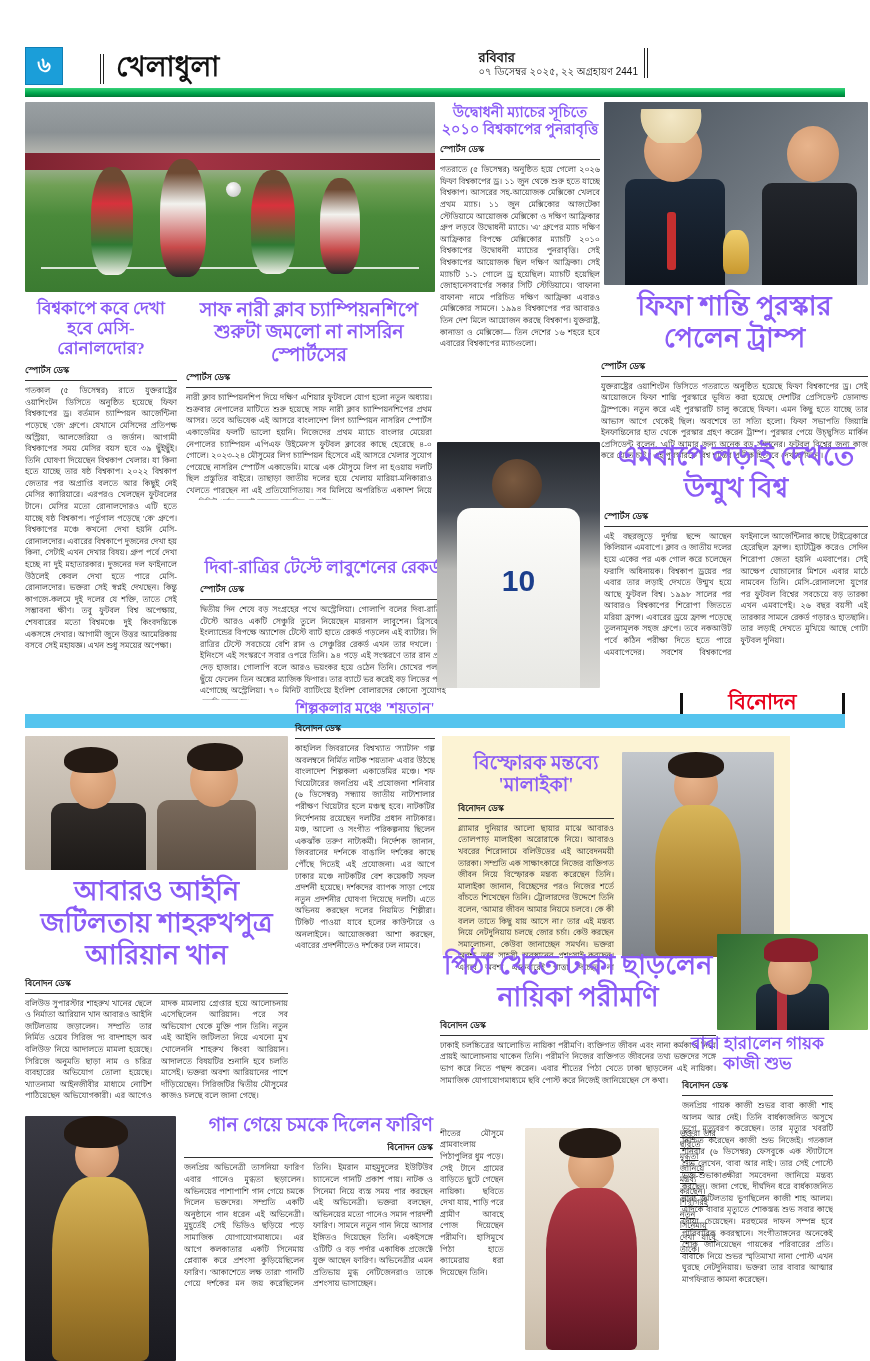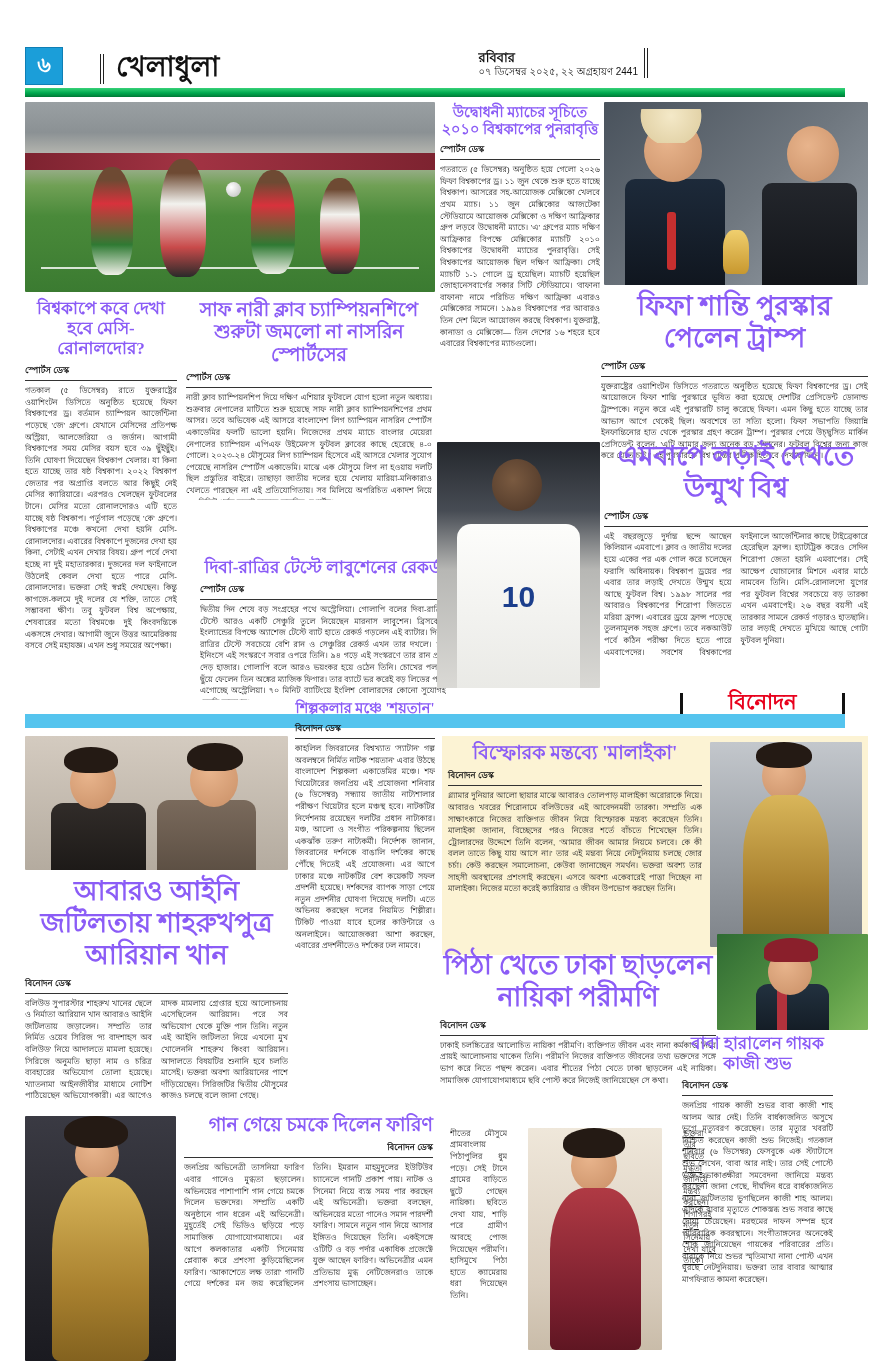--- a/index.html
+++ b/index.html
@@ -67,22 +67,22 @@
   .coat{background:linear-gradient(180deg,#22313f,#141d26);border-radius:12px 12px 0 0;}
   .scarf{background:#b3323c;}
   .ph-pori{background:linear-gradient(180deg,#efe7da,#d9cdbd 70%,#c9bca9);}
   .sari{background:linear-gradient(180deg,#b03a44,#7a1f2e 70%,#5f1622);border-radius:38% 38% 6px 6px;}
   .ph-farin{background:linear-gradient(180deg,#3a3a43,#232329 70%,#1a1a20);}
   
   .ent-label{right:25px;top:686px;width:165px;display:flex;align-items:center;justify-content:space-between;}
   .ent-label .bar{width:2.5px;height:22px;background:#111;}
   .ent-label span{color:#e8001c;font-weight:bold;font-size:21px;font-family:"Liberation Serif",serif;}
   .bluebar{left:25px;top:714px;width:820px;height:14px;background:#55c4ee;}
-  .malaika-box{left:442px;top:736px;width:426px;height:219px;background:#fcf3d4;box-sizing:border-box;
-               padding:6px;display:flex;gap:8px;position:absolute;}
+  .malaika-box{left:442px;top:736px;width:348px;height:219px;background:#fcf3d4;box-sizing:border-box;
+               padding:16px;display:flex;gap:8px;position:absolute;}
 </style>
 </head>
 <body>
 
 <div id="page">
 
   <div class="abs pagenum">
     <span>৬</span>
   </div>
   <div class="abs section-title">
@@ -141,21 +141,21 @@
   </div>
 
   <div class="abs" style="left:200px;top:516px;width:246px;margin-top:42px;">
     <div class="headline h-md">দিবা-রাত্রির টেস্টে লাবুশেনের রেকর্ড</div>
     <div class="byline">স্পোর্টস ডেস্ক</div>
     <div class="body" style="height:96px;">দ্বিতীয় দিন শেষে বড় সংগ্রহের পথে অস্ট্রেলিয়া। গোলাপি বলের দিবা-রাত্রির টেস্টে আরও একটি সেঞ্চুরি তুলে নিয়েছেন মারনাস লাবুশেন। ব্রিসবেনে ইংল্যান্ডের বিপক্ষে অ্যাশেজ টেস্টে ব্যাট হাতে রেকর্ড গড়লেন এই ব্যাটার। দিবা-রাত্রির টেস্টে সবচেয়ে বেশি রান ও সেঞ্চুরির রেকর্ড এখন তার দখলে। ১০ ইনিংসে এই সংস্করণে সবার ওপরে তিনি। ৯৪ গড়ে এই সংস্করণে তার রান প্রায় দেড় হাজার। গোলাপি বলে আরও ভয়ংকর হয়ে ওঠেন তিনি। চোখের পলকে ছুঁয়ে ফেলেন তিন অঙ্কের ম্যাজিক ফিগার। তার ব্যাটে ভর করেই বড় লিডের পথে এগোচ্ছে অস্ট্রেলিয়া। ৭০ মিনিট ব্যাটিংয়ে ইংলিশ বোলারদের কোনো সুযোগই দেননি লাবুশেন।</div>
   </div>
 
   <div class="photo ph-mbappe" style="left:437px;top:442px;width:163px;height:246px;">
     <div class="abs headc" style="left:34%;top:7%;width:50px;height:52px;background:radial-gradient(circle at 42% 40%,#7a5a40,#4a3426);"></div>
-    <div class="abs jersey" style="left:12%;top:27%;width:76%;height:73%;margin-top:16px;">
+    <div class="abs jersey" style="left:12%;top:27%;width:76%;height:73%;">
       <div class="jnum" style="margin-top:58px;">10</div>
     </div>
   </div>
 
   <div class="abs" style="left:604px;top:441px;width:264px;">
     <div class="headline h-xl">এমবাপে লড়াই দেখতে উন্মুখ বিশ্ব</div>
     <div class="byline">স্পোর্টস ডেস্ক</div>
     <div class="body cols2" style="height:172px;">এই বছরজুড়ে দুর্দান্ত ছন্দে আছেন কিলিয়ান এমবাপে। ক্লাব ও জাতীয় দলের হয়ে একের পর এক গোল করে চলেছেন ফরাসি অধিনায়ক। বিশ্বকাপ ড্রয়ের পর এবার তার লড়াই দেখতে উন্মুখ হয়ে আছে ফুটবল বিশ্ব। ১৯৯৮ সালের পর আবারও বিশ্বকাপের শিরোপা জিততে মরিয়া ফ্রান্স। এবারের ড্রয়ে ফ্রান্স পড়েছে তুলনামূলক সহজ গ্রুপে। তবে নকআউট পর্বে কঠিন পরীক্ষা দিতে হতে পারে এমবাপেদের। সবশেষ বিশ্বকাপের ফাইনালে আর্জেন্টিনার কাছে টাইব্রেকারে হেরেছিল ফ্রান্স। হ্যাটট্রিক করেও সেদিন শিরোপা জেতা হয়নি এমবাপের। সেই আক্ষেপ ঘোচানোর মিশনে এবার মাঠে নামবেন তিনি। মেসি-রোনালদো যুগের পর ফুটবল বিশ্বের সবচেয়ে বড় তারকা এখন এমবাপেই। ২৬ বছর বয়সী এই তারকার সামনে রেকর্ড গড়ারও হাতছানি। তার লড়াই দেখতে মুখিয়ে আছে গোটা ফুটবল দুনিয়া।</div>
   </div>
 
@@ -197,21 +197,21 @@
   <div class="abs" style="left:25px;top:876px;width:263px;">
     <div class="headline h-xl">আবারও আইনি জটিলতায় শাহরুখপুত্র আরিয়ান খান</div>
     <div class="byline">বিনোদন ডেস্ক</div>
     <div class="body cols2" style="height:150px;">বলিউড সুপারস্টার শাহরুখ খানের ছেলে ও নির্মাতা আরিয়ান খান আবারও আইনি জটিলতায় জড়ালেন। সম্প্রতি তার নির্মিত ওয়েব সিরিজ 'দ্য বাদশাহস অব বলিউড' নিয়ে আদালতে মামলা হয়েছে। সিরিজে অনুমতি ছাড়া নাম ও চরিত্র ব্যবহারের অভিযোগ তোলা হয়েছে। খ্যাতনামা আইনজীবীর মাধ্যমে নোটিশ পাঠিয়েছেন অভিযোগকারী। এর আগেও মাদক মামলায় গ্রেপ্তার হয়ে আলোচনায় এসেছিলেন আরিয়ান। পরে সব অভিযোগ থেকে মুক্তি পান তিনি। নতুন এই আইনি জটিলতা নিয়ে এখনো মুখ খোলেননি শাহরুখ কিংবা আরিয়ান। আদালতে বিষয়টির শুনানি হবে চলতি মাসেই। ভক্তরা অবশ্য আরিয়ানের পাশে দাঁড়িয়েছেন। সিরিজটির দ্বিতীয় মৌসুমের কাজও চলছে বলে জানা গেছে।</div>
   </div>
 
   <div class="abs" style="left:440px;top:950px;width:276px;">
     <div class="headline h-xl">পিঠা খেতে ঢাকা ছাড়লেন নায়িকা পরীমণি</div>
     <div class="byline">বিনোদন ডেস্ক</div>
     <div class="body" style="height:84px;">ঢাকাই চলচ্চিত্রের আলোচিত নায়িকা পরীমণি। ব্যক্তিগত জীবন এবং নানা কর্মকাণ্ড নিয়ে প্রায়ই আলোচনায় থাকেন তিনি। পরীমণি নিজের ব্যক্তিগত জীবনের তথ্য ভক্তদের সঙ্গে ভাগ করে নিতে পছন্দ করেন। এবার শীতের পিঠা খেতে ঢাকা ছাড়লেন এই নায়িকা। সামাজিক যোগাযোগমাধ্যমে ছবি পোস্ট করে নিজেই জানিয়েছেন সে কথা।</div>
-    <div style="display:flex;gap:21px;margin-top:4px;margin-left:10px;">
+    <div style="display:flex;gap:21px;margin-top:4px;">
       <div class="body" style="width:84px;height:222px;">শীতের মৌসুমে গ্রামবাংলায় পিঠাপুলির ধুম পড়ে। সেই টানে গ্রামের বাড়িতে ছুটে গেছেন নায়িকা। ছবিতে দেখা যায়, শাড়ি পরে গ্রামীণ আবহে পোজ দিয়েছেন পরীমণি। হাসিমুখে পিঠা হাতে ক্যামেরায় ধরা দিয়েছেন তিনি।</div>
       <div class="photo ph-pori" style="position:relative;flex:0 0 134px;height:222px;">
         <div class="abs headc skin" style="left:32%;top:6%;width:46px;height:50px;"></div>
         <div class="abs hair-bk" style="left:26%;top:0;width:62px;height:30px;"></div>
         <div class="abs sari" style="left:16%;top:27%;width:68%;height:73%;"></div>
       </div>
       <div class="body" style="width:48px;height:222px;text-decoration:underline;">ভক্তরা তার ছবিতে মুগ্ধতা জানিয়ে মন্তব্য করছেন। শিগগিরই নতুন সিনেমায় দেখা যাবে তাকে।</div>
     </div>
   </div>
 

